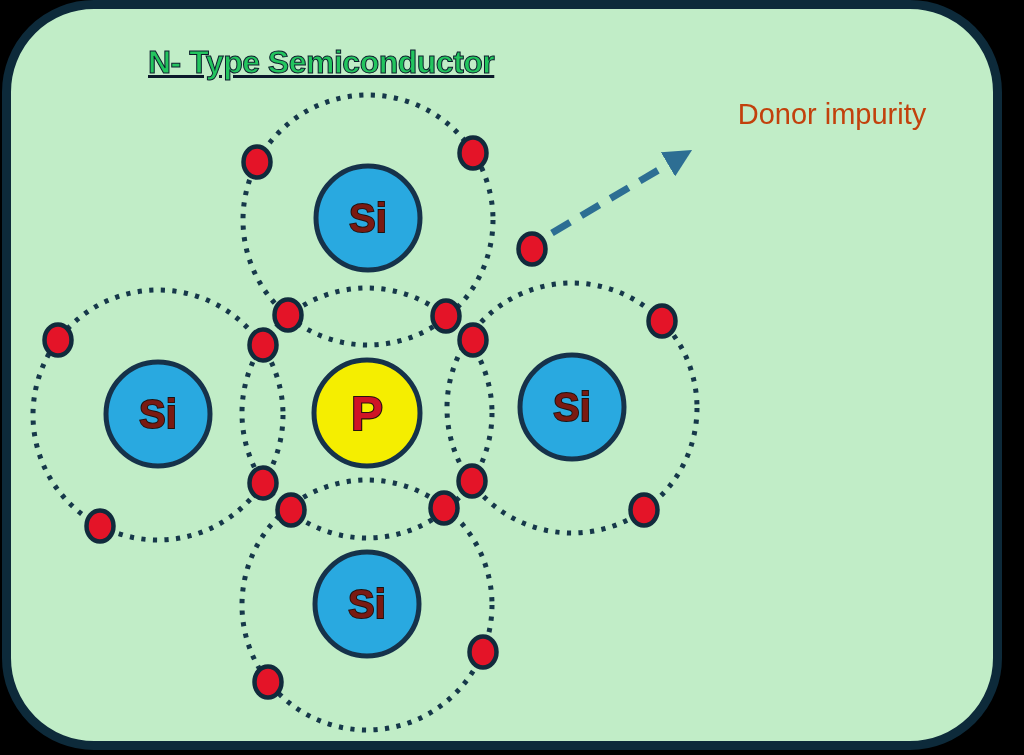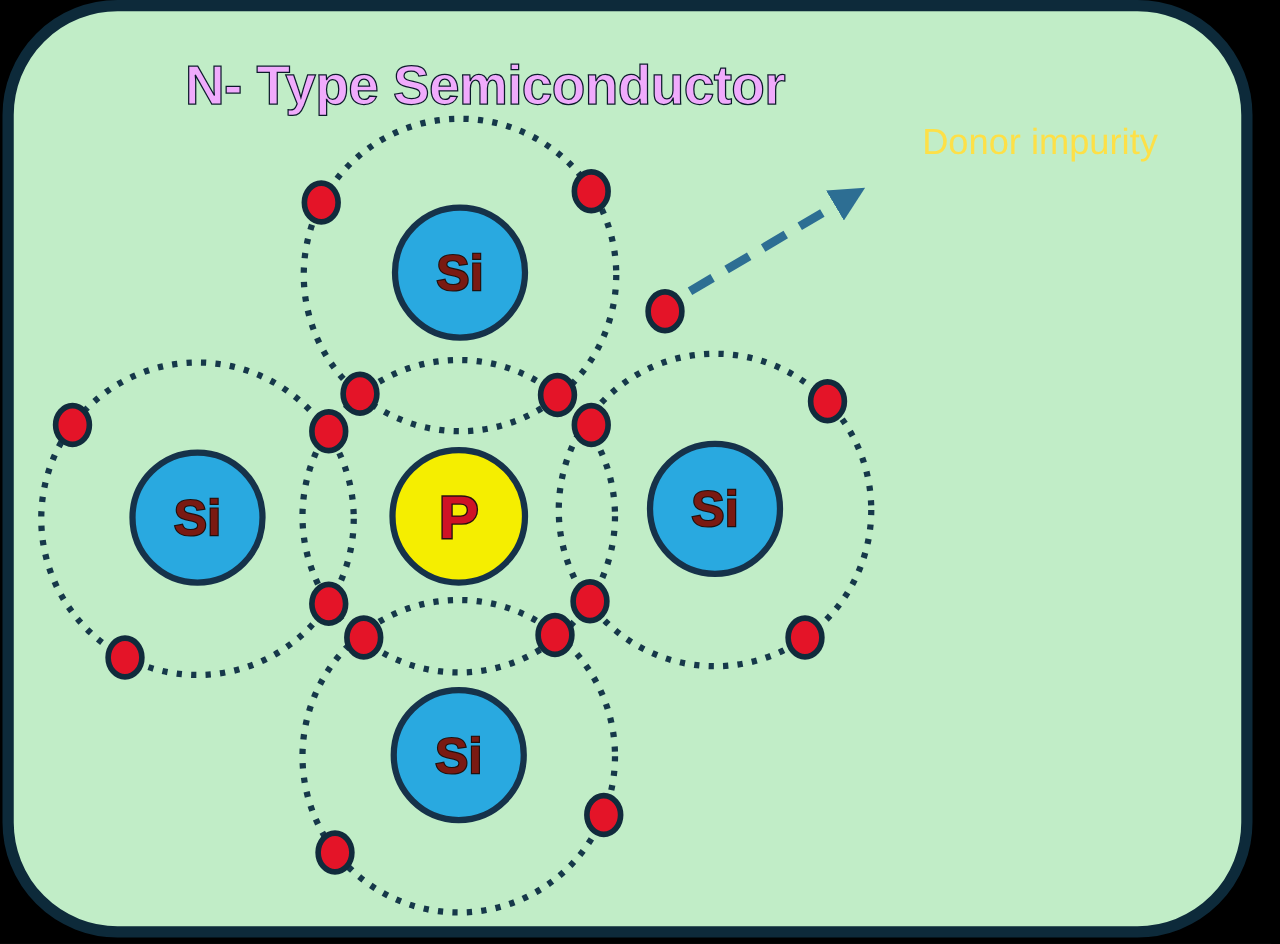--- a/index.html
+++ b/index.html
@@ -7,26 +7,26 @@
     position:relative;width:1024px;height:755px;background:#000;overflow:hidden;
     font-family:"Liberation Sans", sans-serif;
   }
   #panel{
     position:absolute;left:2px;top:0;width:1000px;height:750px;box-sizing:border-box;
     background:#c1edc7;border:9px solid #0d2a3a;border-radius:92px;
   }
   #diagram-svg{position:absolute;left:0;top:0;}
   .page-title{
     position:absolute;left:148px;top:44px;width:520px;
-    font-size:44px;font-weight:bold;letter-spacing:-0.5px;color:#f0abfc;
+    font-size:32px;font-weight:bold;letter-spacing:-0.5px;color:#22c55e;text-decoration:underline;
     -webkit-text-stroke:1px #0c1a2b;
   }
   .annotation{
     position:absolute;left:702px;top:92px;width:260px;text-align:center;
-    font-size:29px;line-height:44px;color:#fde047;font-weight:400;
+    font-size:29px;line-height:44px;color:#c2410c;font-weight:400;
   }
   .si-label{
     font-family:"Liberation Sans",sans-serif;font-size:40px;font-weight:bold;
     fill:#7a1a12;stroke:#21100d;stroke-width:1.8px;paint-order:stroke;
   }
   .p-label{
     font-family:"Liberation Sans",sans-serif;font-size:48px;font-weight:bold;
     fill:#cf1326;stroke:#27100f;stroke-width:2.2px;paint-order:stroke;
   }
 </style>

